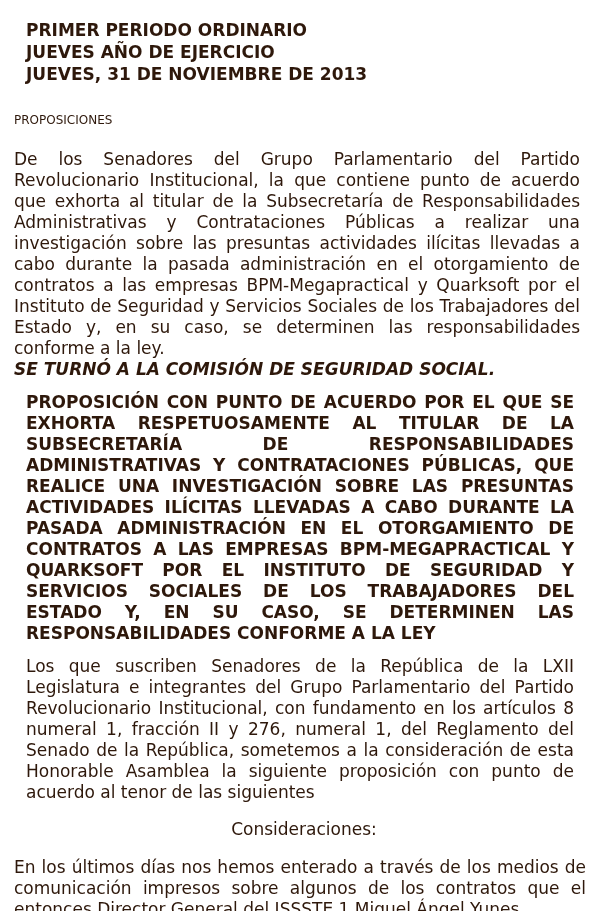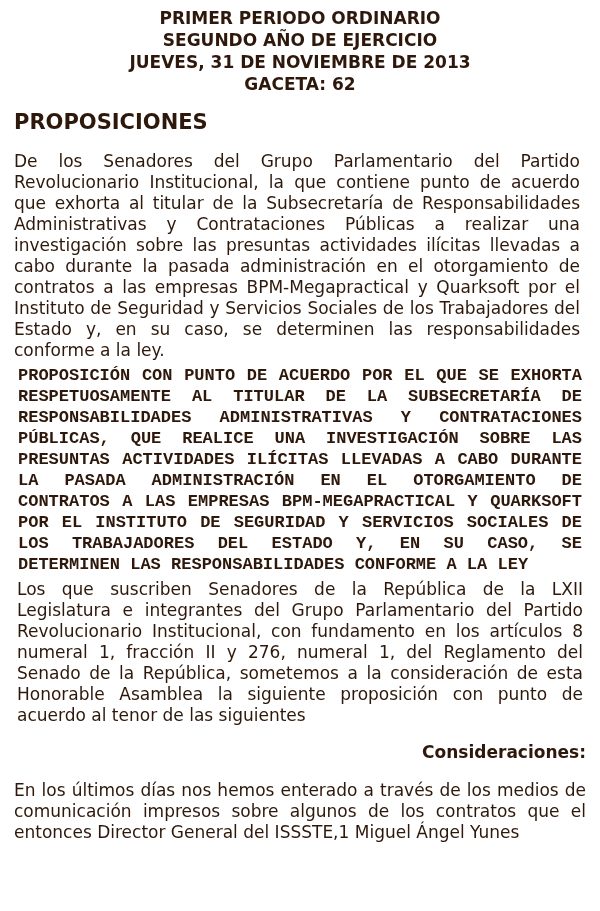--- a/index.html
+++ b/index.html
@@ -13,76 +13,74 @@
     box-sizing: border-box;
     padding: 7px 14px 0 14px;
     overflow: hidden;
     background: #ffffff;
     font-family: "DejaVu Sans", "Liberation Sans", sans-serif;
     font-size: 17px;
     line-height: 21px;
     color: #2e180b;
   }
   .doc-header {
-    text-align: center;
     font-weight: bold;
     line-height: 22px;
-    margin: 0;
+    margin: 12px;
   }
   .section-heading {
-    font-size: 21px;
-    font-weight: bold;
-    margin: 17px 0 0 0;
+    font-size: 12px;
+    font-weight: normal;
+    margin: 25px 0 0 0;
     text-align: left;
   }
   .para {
     margin: 18px 6px 0 0;
     text-align: justify;
   }
   .para.flush {
-    margin: 3px;
+    margin: 12px;
   }
   .turn-note {
     margin: 0;
     font-weight: bold;
     font-style: italic;
     text-align: left;
   }
   .proposal-title {
-    margin: 4px;
+    margin: 12px;
     font-weight: bold;
     text-align: justify;
-    font-family: Liberation Mono, monospace;
   }
   .considerations-heading {
     font-size: 17px;
-    font-weight: bold;
+    font-weight: normal;
     margin: 16px 0 0 8px;
-    text-align: right;
+    text-align: center;
   }
   .para.considerations {
     margin: 17px 0 0 0;
   }
 </style>
 </head>
 <body>
 
 <div class="page">
 
   <header class="doc-header">
     <div>PRIMER PERIODO ORDINARIO</div>
-    <div>SEGUNDO AÑO DE EJERCICIO</div>
+    <div>JUEVES AÑO DE EJERCICIO</div>
     <div>JUEVES, 31 DE NOVIEMBRE DE 2013</div>
-    <div>GACETA: 62</div>
   </header>
 
   <h2 class="section-heading">PROPOSICIONES</h2>
 
   <p class="para">De los Senadores del Grupo Parlamentario del Partido Revolucionario Institucional, la que contiene punto de acuerdo que exhorta al titular de la Subsecretaría de Responsabilidades Administrativas y Contrataciones Públicas a realizar una investigación sobre las presuntas actividades ilícitas llevadas a cabo durante la pasada administración en el otorgamiento de contratos a las empresas BPM-Megapractical y Quarksoft por el Instituto de Seguridad y Servicios Sociales de los Trabajadores del Estado y, en su caso, se determinen las responsabilidades conforme a la ley.</p>
 
+  <p class="turn-note">SE TURNÓ A LA COMISIÓN DE SEGURIDAD SOCIAL.</p>
 
   <p class="proposal-title">PROPOSICIÓN CON PUNTO DE ACUERDO POR EL QUE SE EXHORTA RESPETUOSAMENTE AL TITULAR DE LA SUBSECRETARÍA DE RESPONSABILIDADES ADMINISTRATIVAS Y CONTRATACIONES PÚBLICAS, QUE REALICE UNA INVESTIGACIÓN SOBRE LAS PRESUNTAS ACTIVIDADES ILÍCITAS LLEVADAS A CABO DURANTE LA PASADA ADMINISTRACIÓN EN EL OTORGAMIENTO DE CONTRATOS A LAS EMPRESAS BPM-MEGAPRACTICAL Y QUARKSOFT POR EL INSTITUTO DE SEGURIDAD Y SERVICIOS SOCIALES DE LOS TRABAJADORES DEL ESTADO Y, EN SU CASO, SE DETERMINEN LAS RESPONSABILIDADES CONFORME A LA LEY</p>
 
   <p class="para flush">Los que suscriben Senadores de la República de la LXII Legislatura e integrantes del Grupo Parlamentario del Partido Revolucionario Institucional, con fundamento en los artículos 8 numeral 1, fracción II y 276, numeral 1, del Reglamento del Senado de la República, sometemos a la consideración de esta Honorable Asamblea la siguiente proposición con punto de acuerdo al tenor de las siguientes</p>
 
   <h3 class="considerations-heading">Consideraciones:</h3>
 
   <p class="para considerations">En los últimos días nos hemos enterado a través de los medios de comunicación impresos sobre algunos de los contratos que el entonces Director General del ISSSTE,1 Miguel Ángel Yunes</p>
 
 </div>

